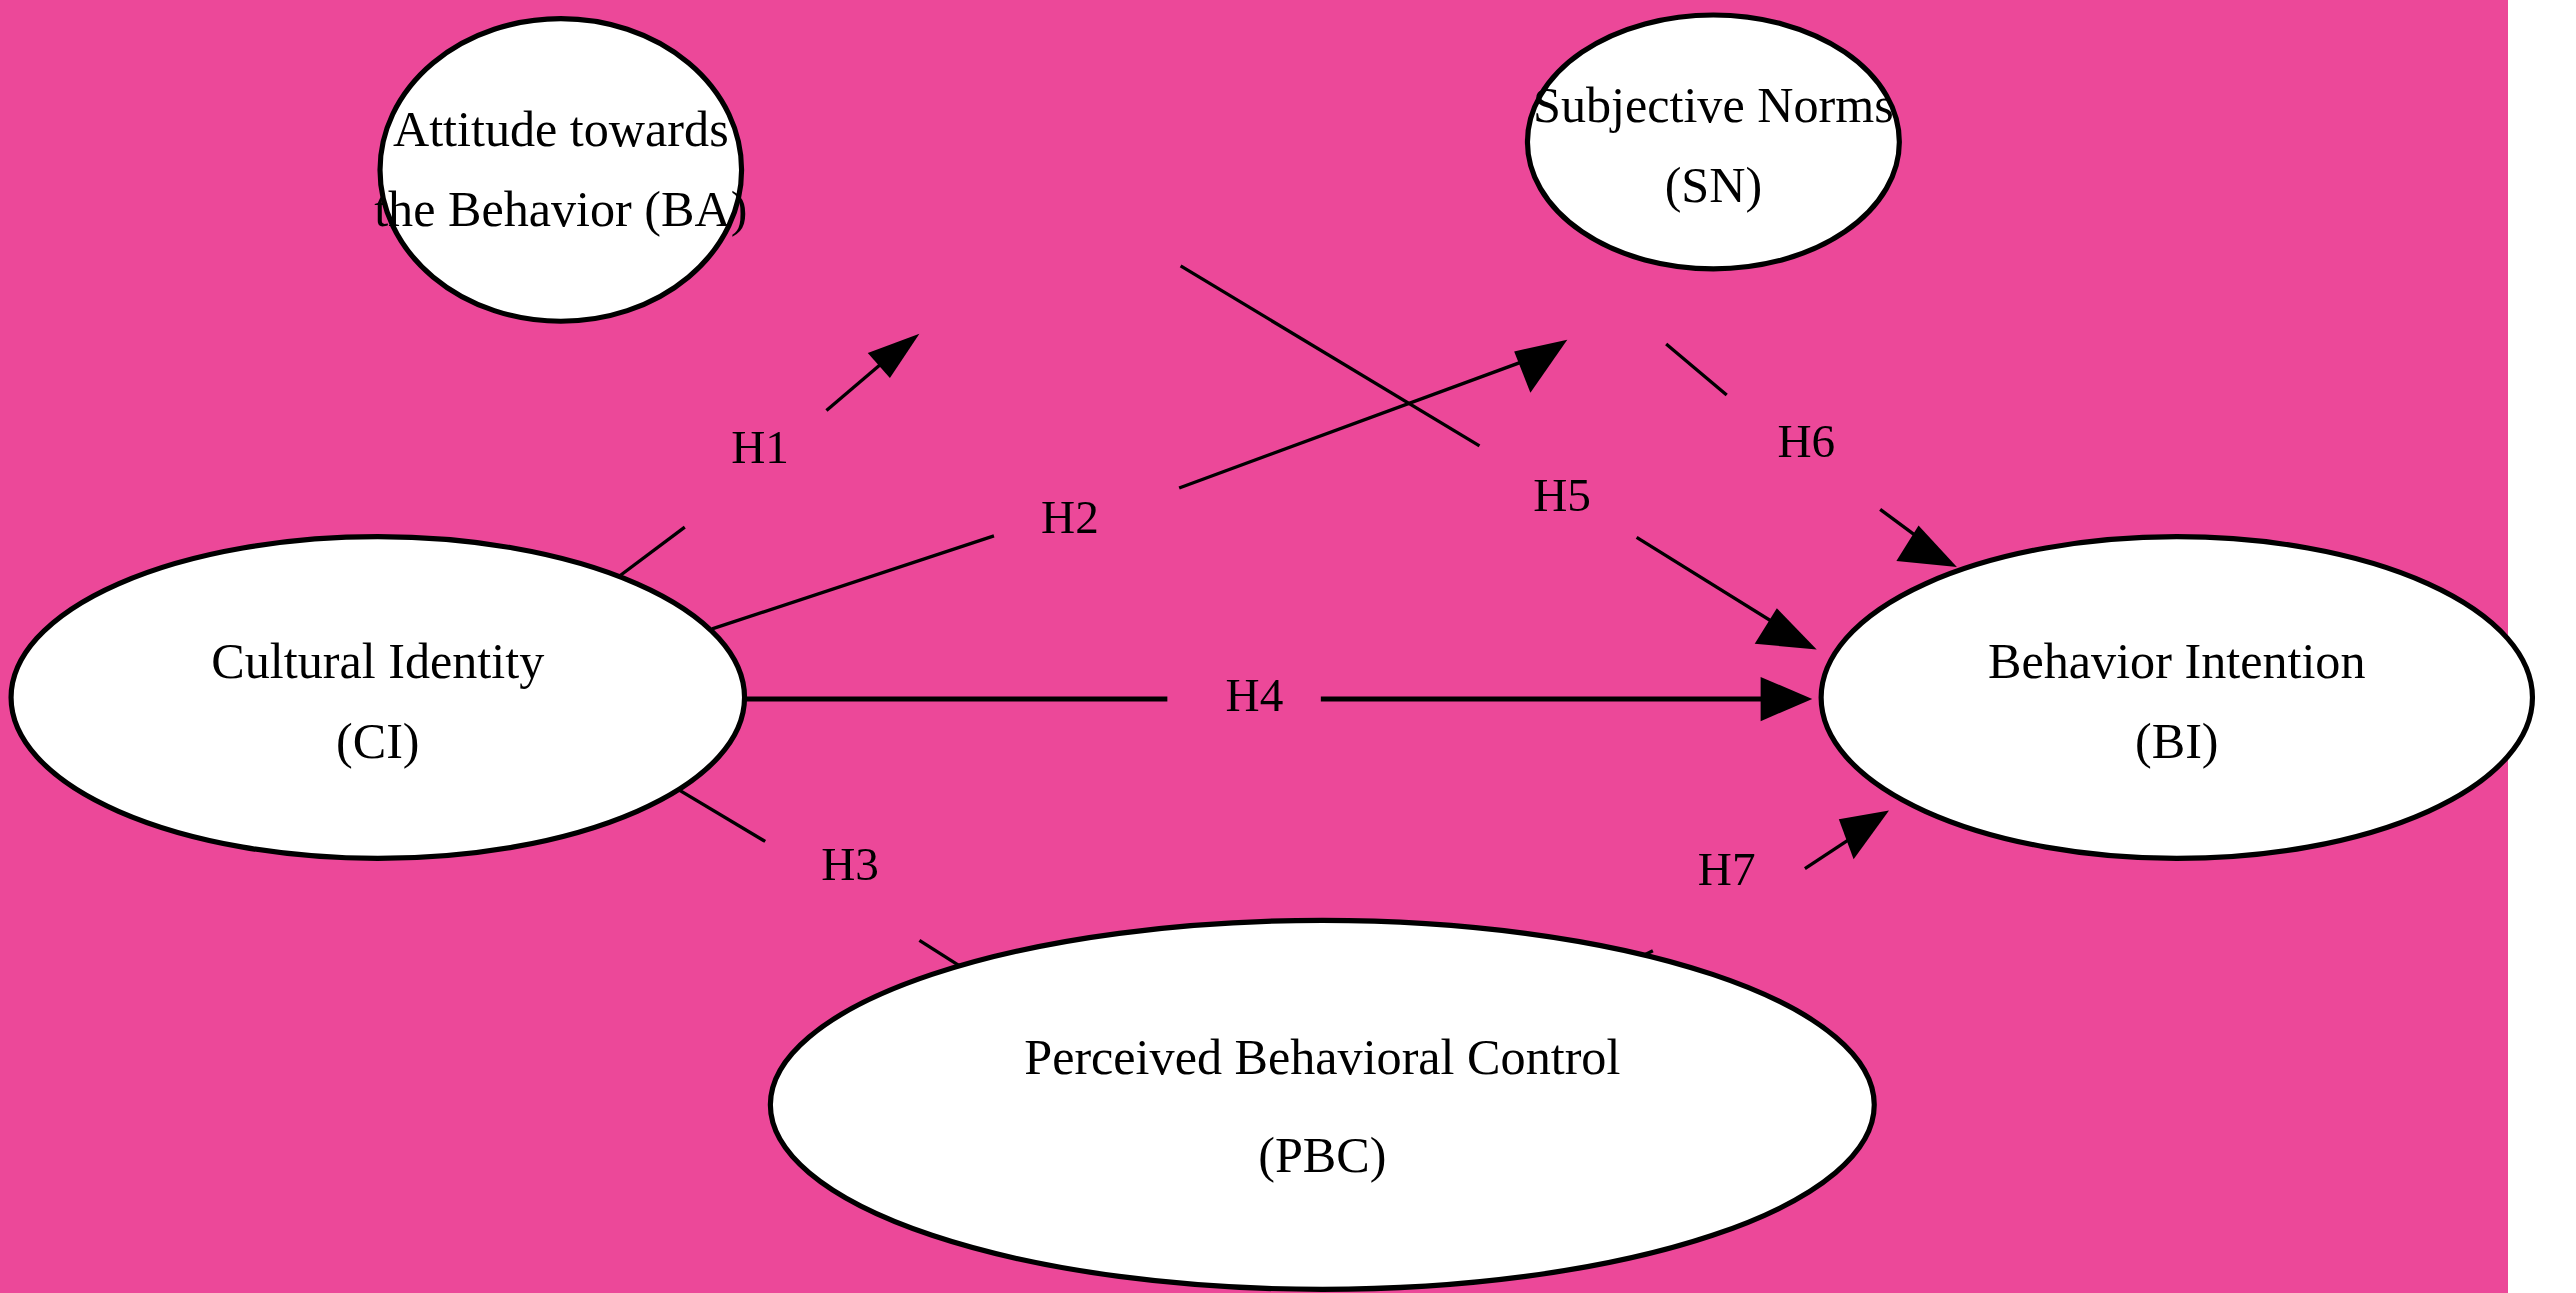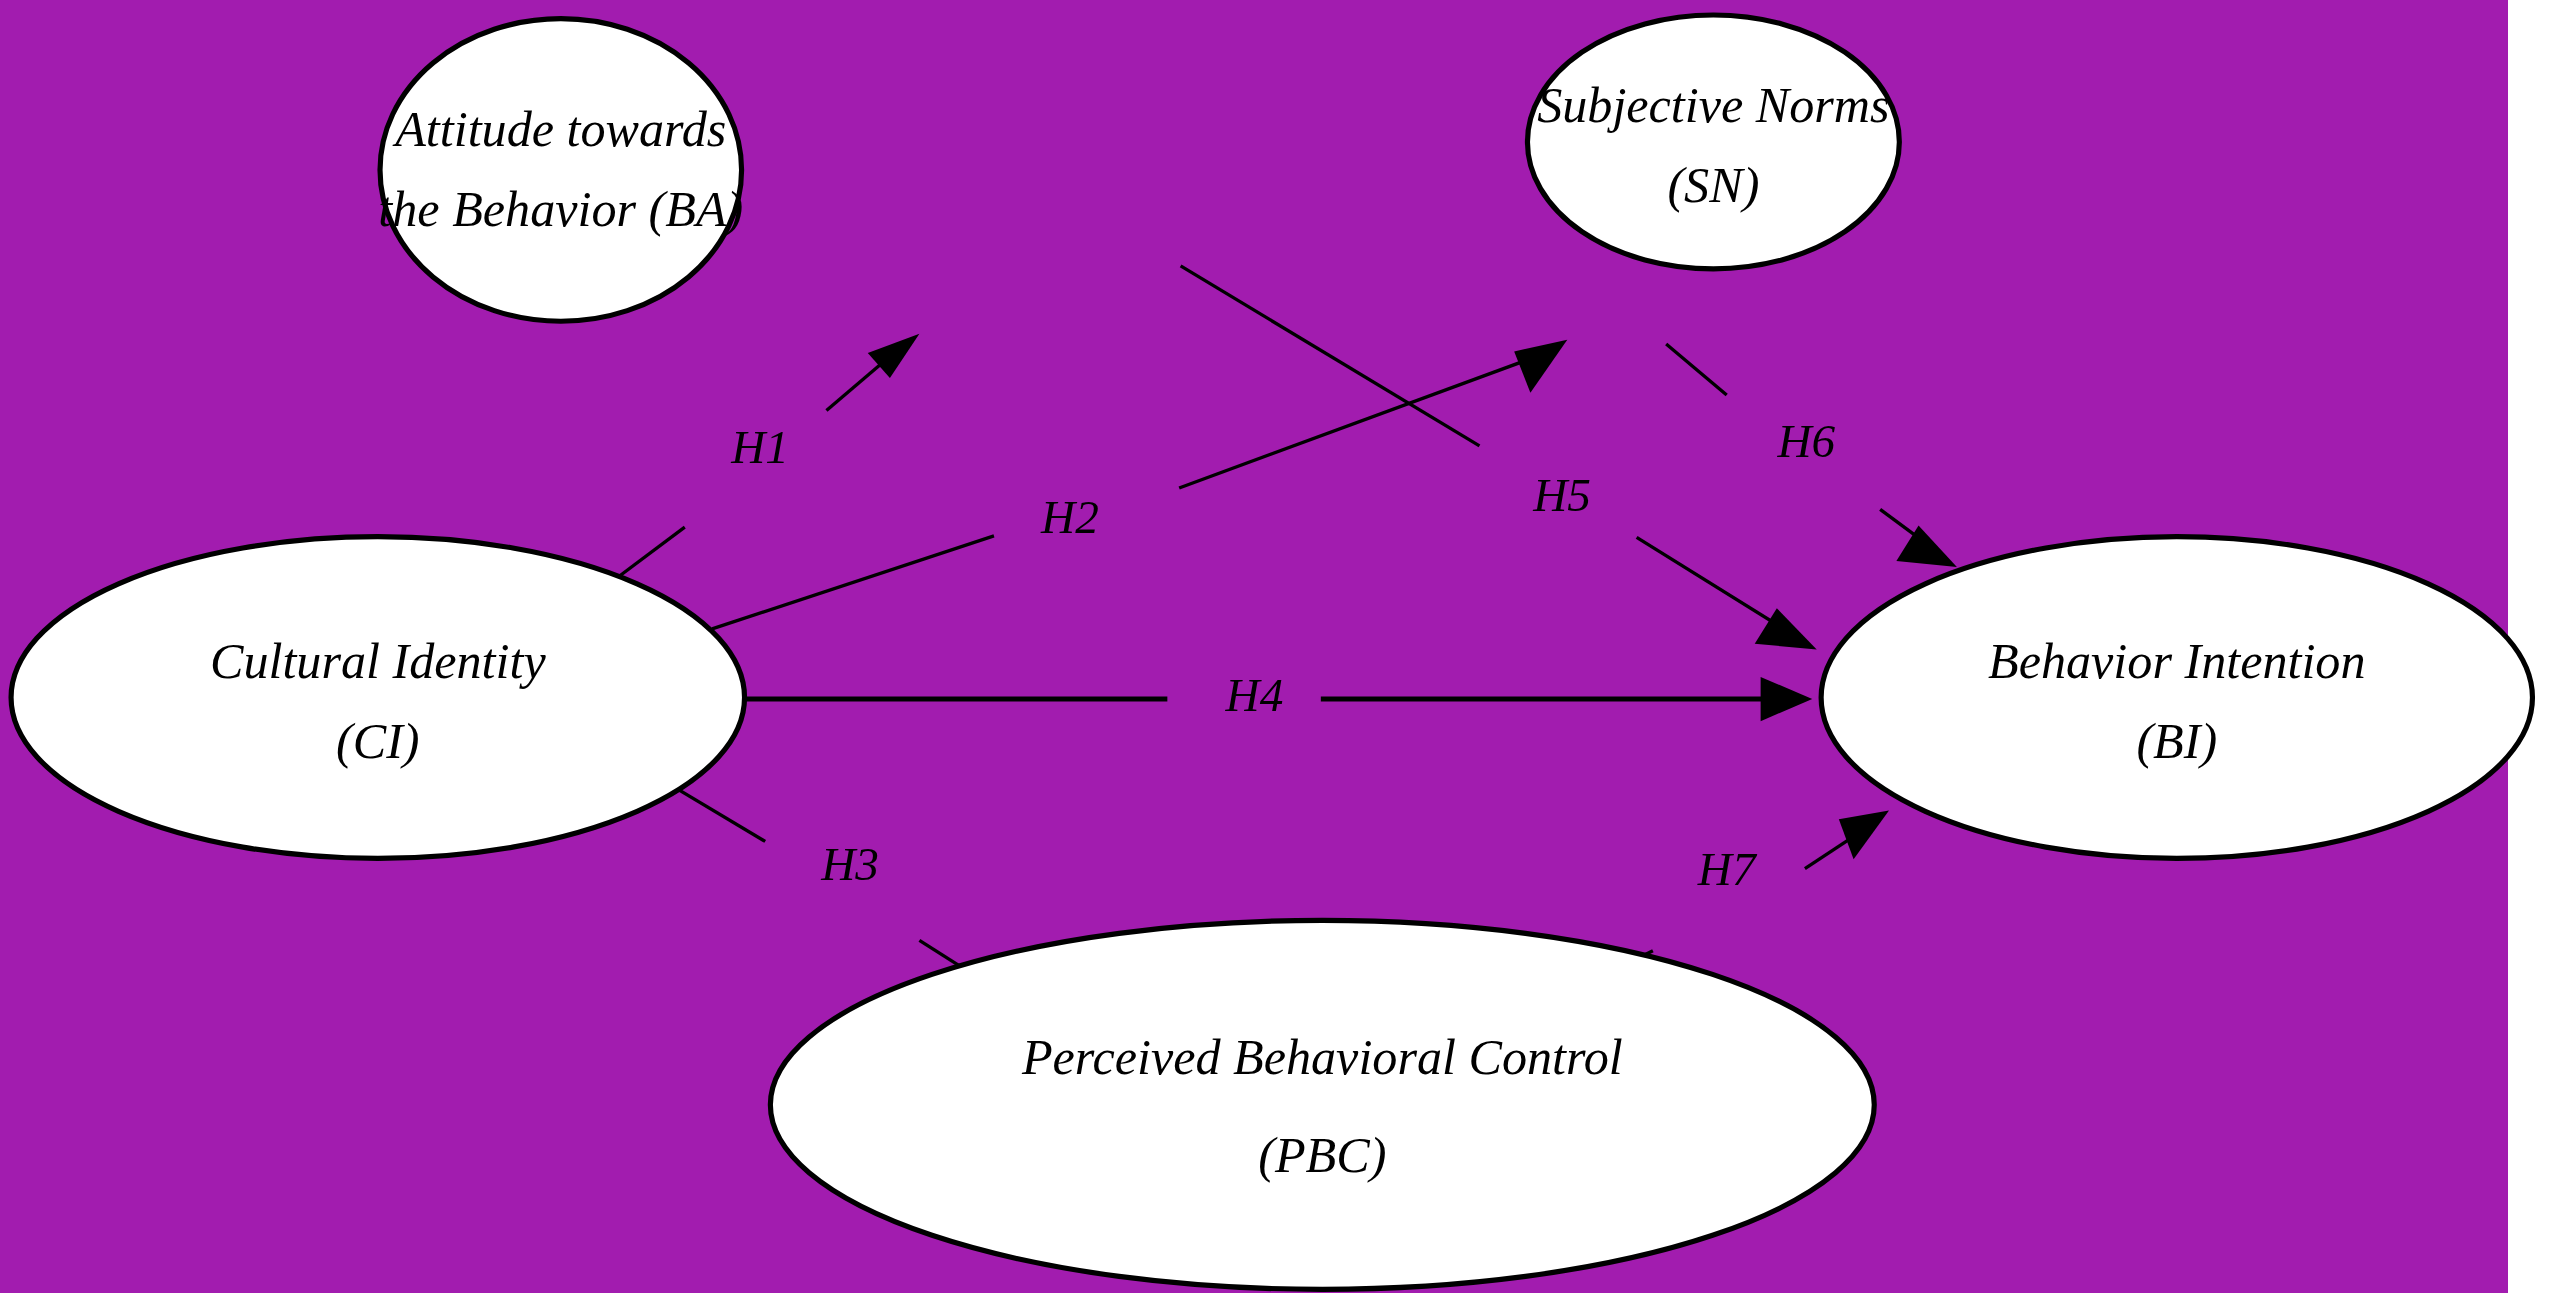--- a/index.html
+++ b/index.html
@@ -10,22 +10,21 @@
   body {
     width: 2576px;
     height: 1294px;
     font-family: "Liberation Serif", "DejaVu Serif", serif;
     overflow: hidden;
   }
   #diagram-root {
     position: relative;
     width: 2508px;
     height: 1294px;
-    background: #a21caf;
-    font-style: italic;
+    background: #ec4899;
   }
   svg#model-svg {
     position: absolute;
     left: 0;
     top: 0;
     width: 2576px;
     height: 1294px;
     display: block;
   }
   .node-ellipse {

